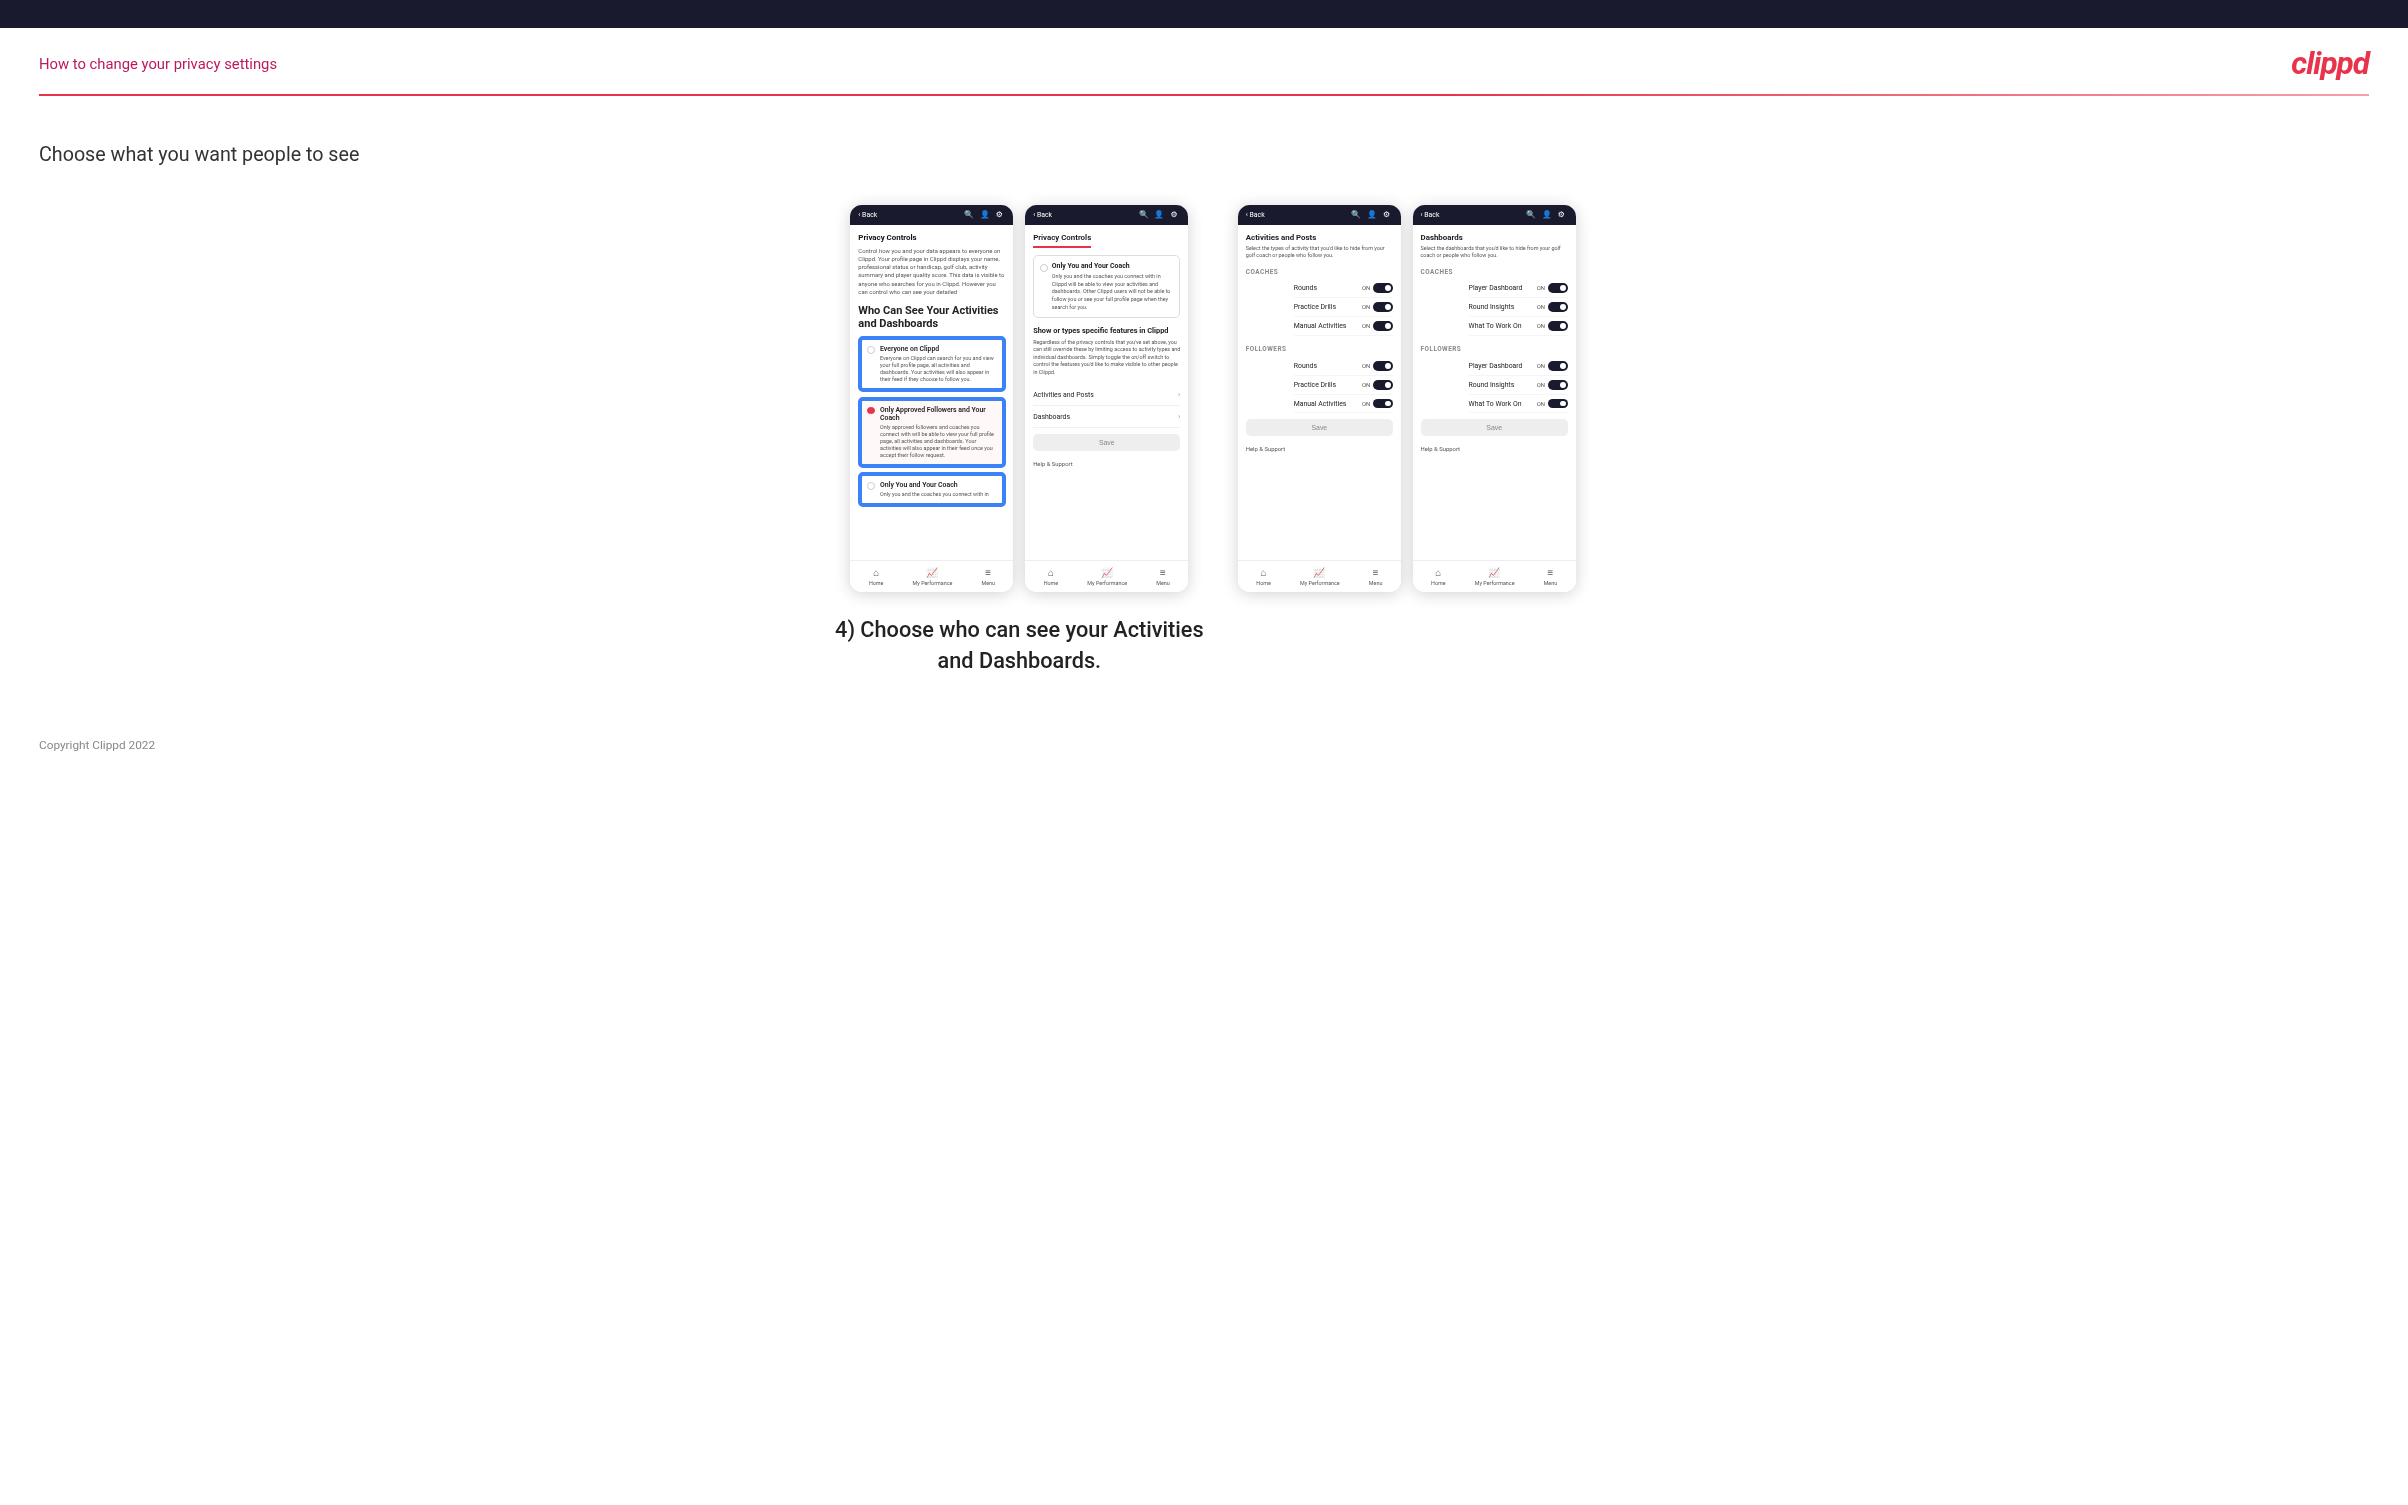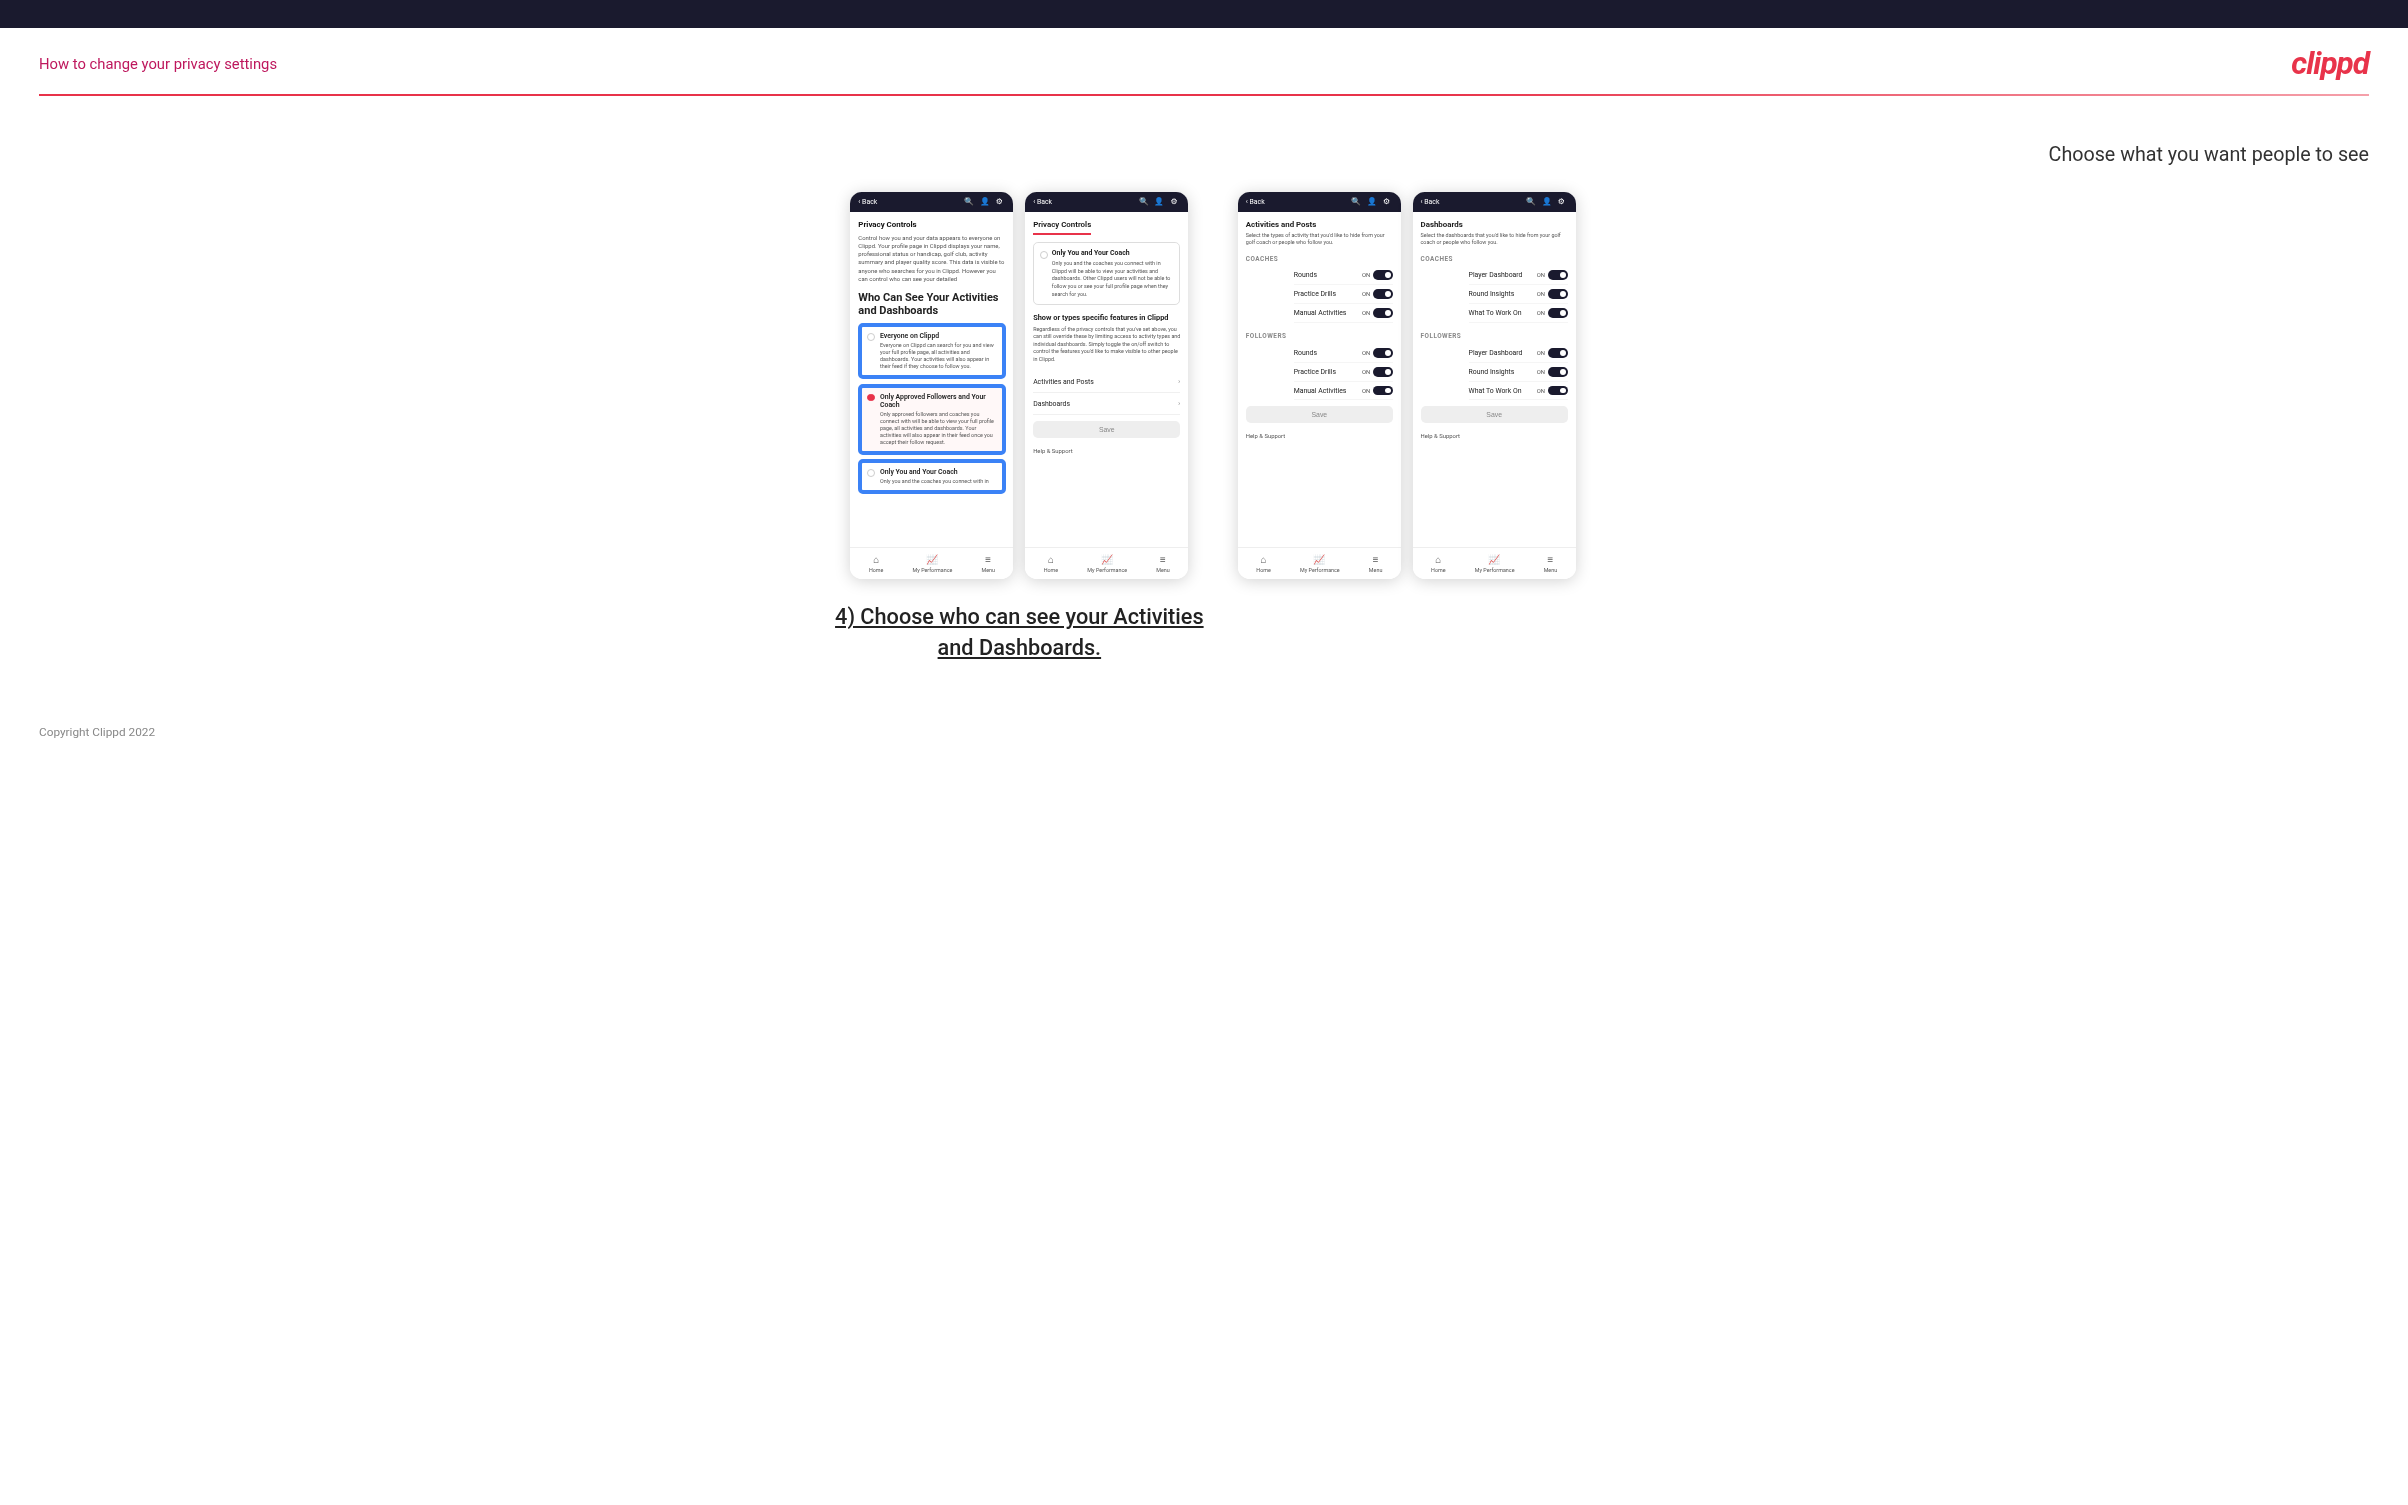--- a/index.html
+++ b/index.html
@@ -47,22 +47,21 @@
     .page-heading {
       font-size: 27.6px;
       font-weight: 800;
       color: #111;
       margin-bottom: 5.9px;
     }
     .page-subheading {
       font-size: 19.7px;
       color: #333;
       font-weight: 400;
-      margin-bottom: 26px;
-      text-align: right;
+      margin-bottom: 39px;
     }
 
     
     .screenshots-grid {
       display: flex;
       gap: 31.5px;
       align-items: flex-start;
       justify-content: center;
     }
 
@@ -78,21 +77,20 @@
       gap: 11.8px;
     }
 
     .caption {
       font-size: 21.7px;
       font-weight: 500;
       color: #222;
       text-align: center;
       max-width: 374px;
       line-height: 1.4;
-      text-decoration: underline;
     }
 
     
     .phone {
       width: 163px;
       background: #fff;
       border-radius: 11.8px;
       box-shadow: 0 2px 15.8px rgba(0,0,0,0.18);
       overflow: hidden;
       font-size: 6.9px;

